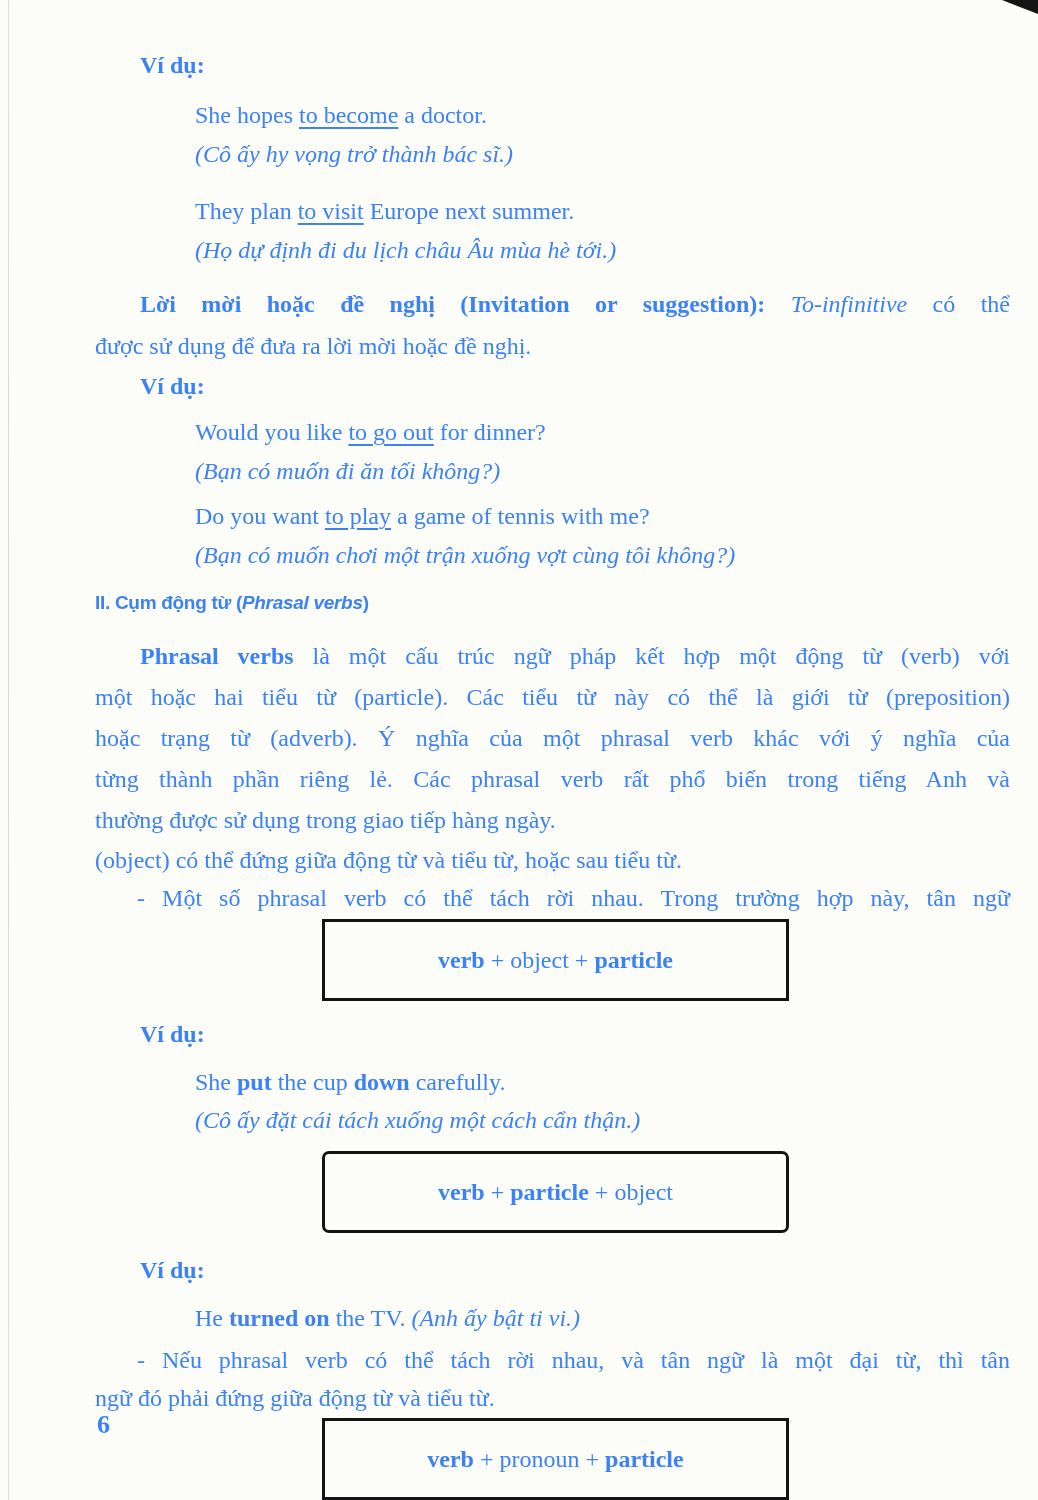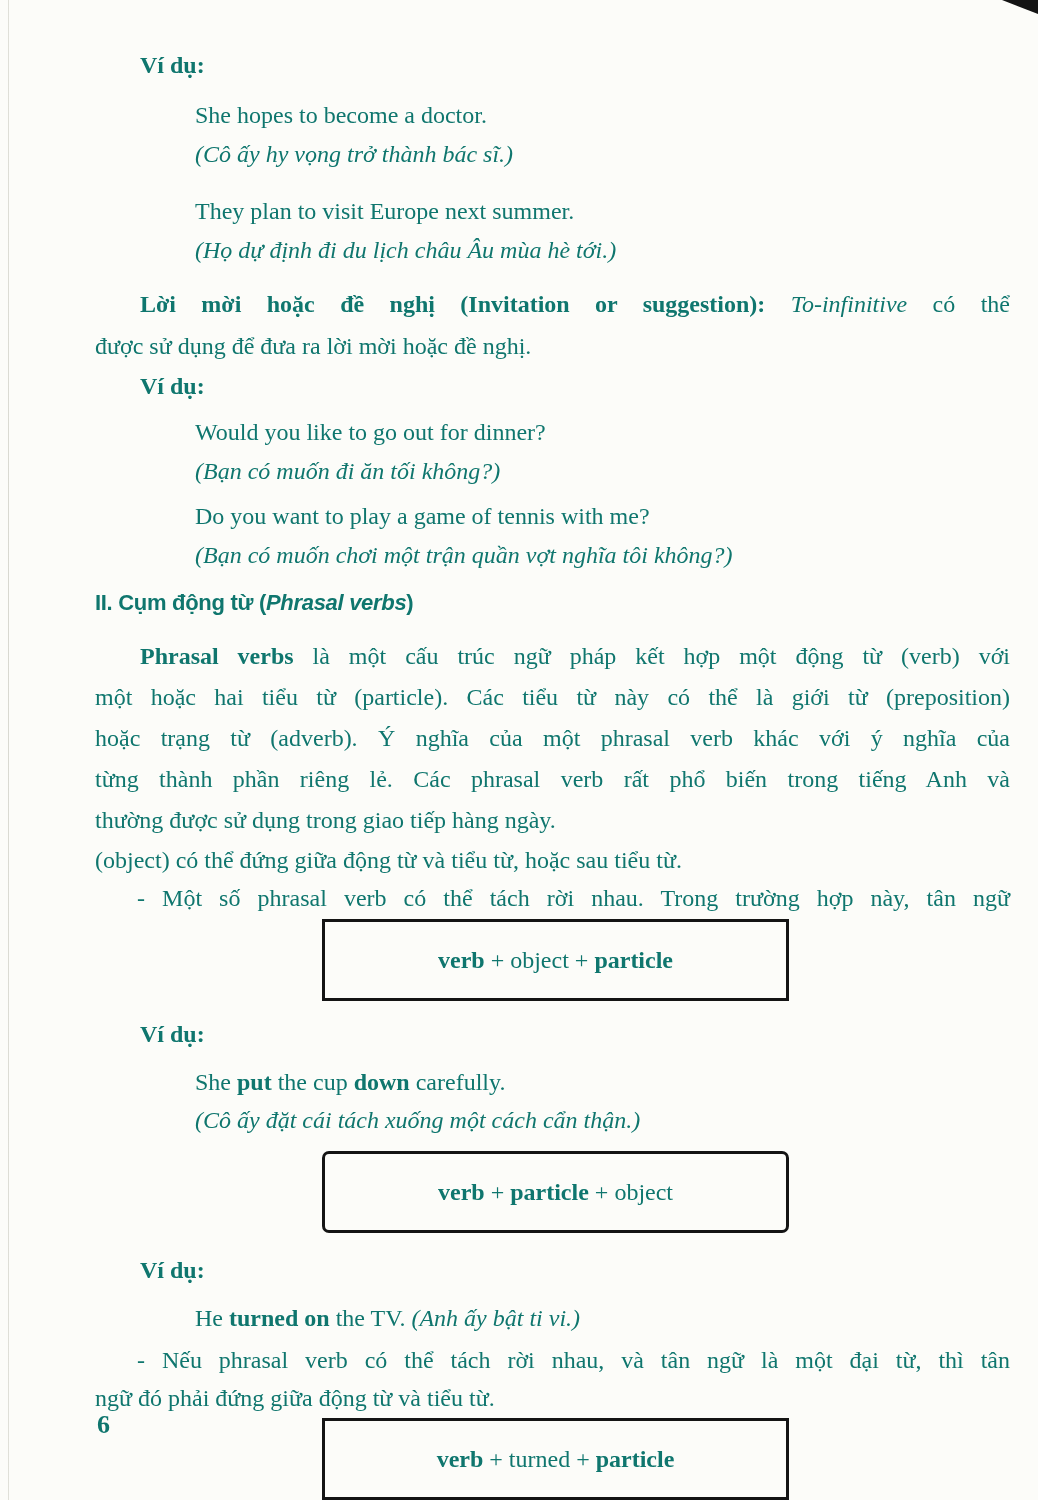--- a/index.html
+++ b/index.html
@@ -5,21 +5,21 @@
   * { box-sizing: border-box; }
   html, body { margin: 0; padding: 0; }
   body { background: #e9e9e6; }
 
   .page {
     position: relative;
     width: 1038px;
     height: 1500px;
     margin: 0 auto;
     background: #fcfcf9;
-    color: #0f766e;
+    color: #3b82f6;
     font-family: "Liberation Serif", "DejaVu Serif", serif;
     font-size: 24px;
     overflow: hidden;
   }
 
   
   .edge-line {
     position: absolute;
     left: 8px; top: 0; bottom: 0;
     width: 1px;
@@ -37,41 +37,41 @@
   }
 
   .content {
     position: absolute;
     left: 95px; top: 0;
     width: 915px;
   }
 
   .b   { font-weight: 700; }
   .it  { font-style: italic; }
-  .u   { text-decoration-thickness: 2px; text-underline-offset: 4px; margin-top: 48px; }
+  .u   { text-decoration: underline; text-decoration-thickness: 2px; text-underline-offset: 4px; margin-top: 48px; }
 
   .vidu {
     font-weight: 700;
     margin-left: 45px;
     line-height: 30px;
   }
 
   .ex-pair { margin-left: 100px; }
   .ex-line { line-height: 39px; }
   .trans   { font-style: italic; line-height: 39px; }
 
   .pline { line-height: 41px; }
   .jline { text-align: justify; text-align-last: justify; }
   .indent1 { padding-left: 45px; }
   .indent-dash { padding-left: 42px; }
 
   .h2 {
     font-family: "Liberation Sans", "DejaVu Sans", sans-serif;
     font-weight: 700;
-    font-size: 22px;
+    font-size: 19px;
     line-height: 32px;
     letter-spacing: -0.3px;
   }
 
   .formula-box {
     width: 467px;
     margin-left: 227px;
     border: 3px solid #141414;
     text-align: center;
     line-height: 34px;
@@ -137,21 +137,21 @@
 
     <div class="vidu" id="vidu2">Ví dụ:</div>
 
     <div class="ex-pair" id="pair3">
       <div class="ex-line"><span>Would you like </span><span class="u">to go out</span><span> for dinner?</span></div>
       <div class="trans">(Bạn có muốn đi ăn tối không?)</div>
     </div>
 
     <div class="ex-pair" id="pair4">
       <div class="ex-line"><span>Do you want </span><span class="u">to play</span><span> a game of tennis with me?</span></div>
-      <div class="trans">(Bạn có muốn chơi một trận quần vợt nghĩa tôi không?)</div>
+      <div class="trans">(Bạn có muốn chơi một trận xuống vợt cùng tôi không?)</div>
     </div>
 
     <div class="h2" id="heading2"><span>II. Cụm động từ (</span><span class="it">Phrasal verbs</span><span>)</span></div>
 
     <div id="intro-para">
       <div class="pline jline indent1"><span class="b">Phrasal verbs</span><span> là một cấu trúc ngữ pháp kết hợp một động từ (verb) với</span></div>
       <div class="pline jline">một hoặc hai tiểu từ (particle). Các tiểu từ này có thể là giới từ (preposition)</div>
       <div class="pline jline">hoặc trạng từ (adverb). Ý nghĩa của một phrasal verb khác với ý nghĩa của</div>
       <div class="pline jline">từng thành phần riêng lẻ. Các phrasal verb rất phổ biến trong tiếng Anh và</div>
       <div class="pline">thường được sử dụng trong giao tiếp hàng ngày.</div>
@@ -175,18 +175,18 @@
 
     <div class="vidu" id="vidu4">Ví dụ:</div>
 
     <div class="ex-line" id="ex6"><span>He </span><span class="b">turned on</span><span> the TV. </span><span class="it">(Anh ấy bật ti vi.)</span></div>
 
     <div id="pron-para">
       <div class="pline jline indent-dash">- Nếu phrasal verb có thể tách rời nhau, và tân ngữ là một đại từ, thì tân</div>
       <div class="pline">ngữ đó phải đứng giữa động từ và tiểu từ.</div>
     </div>
 
-    <div class="formula-box" id="box3"><span class="b">verb</span><span> + </span><span>turned</span><span> + </span><span class="b">particle</span></div>
+    <div class="formula-box" id="box3"><span class="b">verb</span><span> + </span><span>pronoun</span><span> + </span><span class="b">particle</span></div>
 
   </div>
 
   <div class="page-number">6</div>
 </div>
 
 </body></html>

